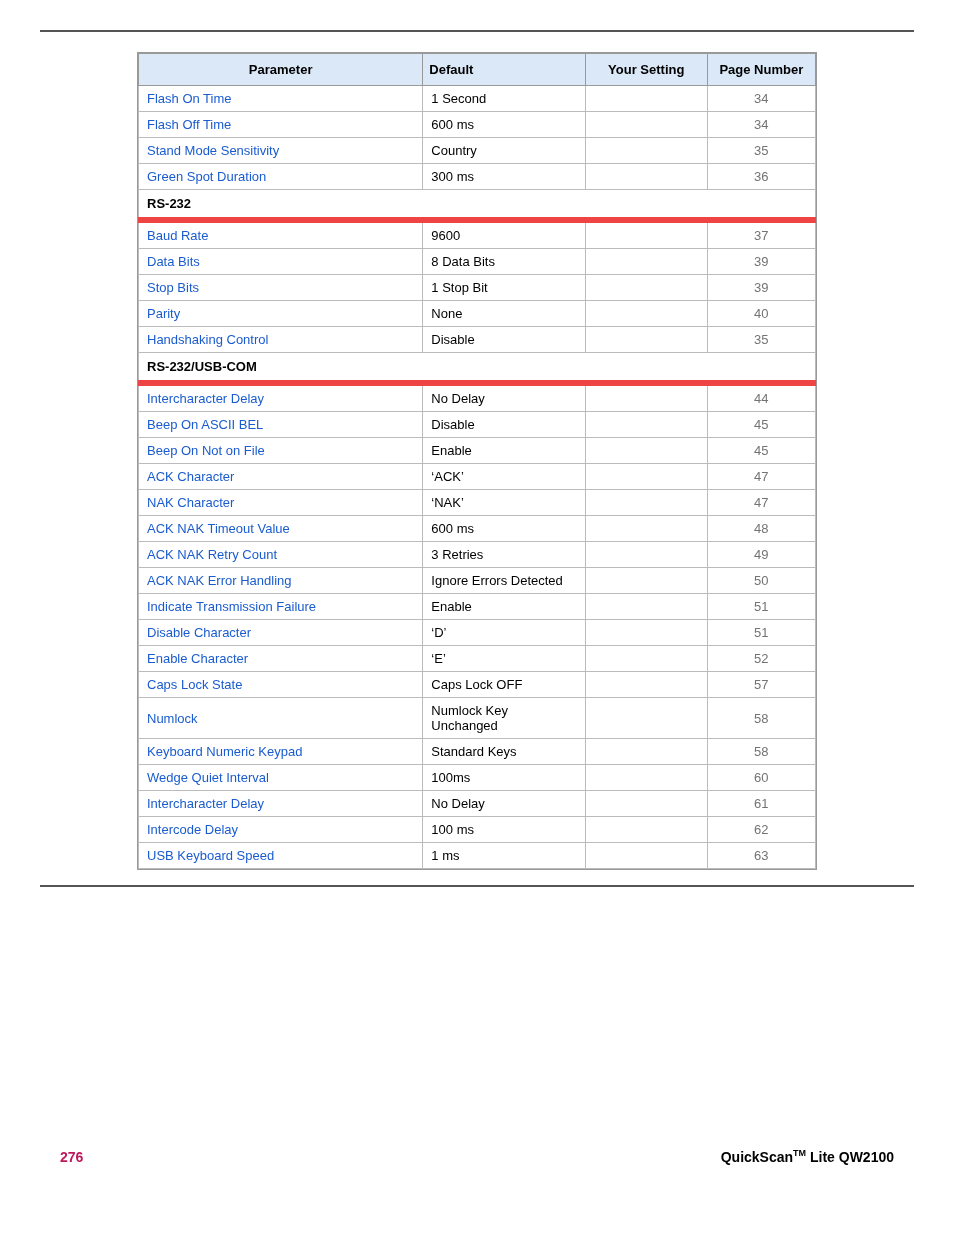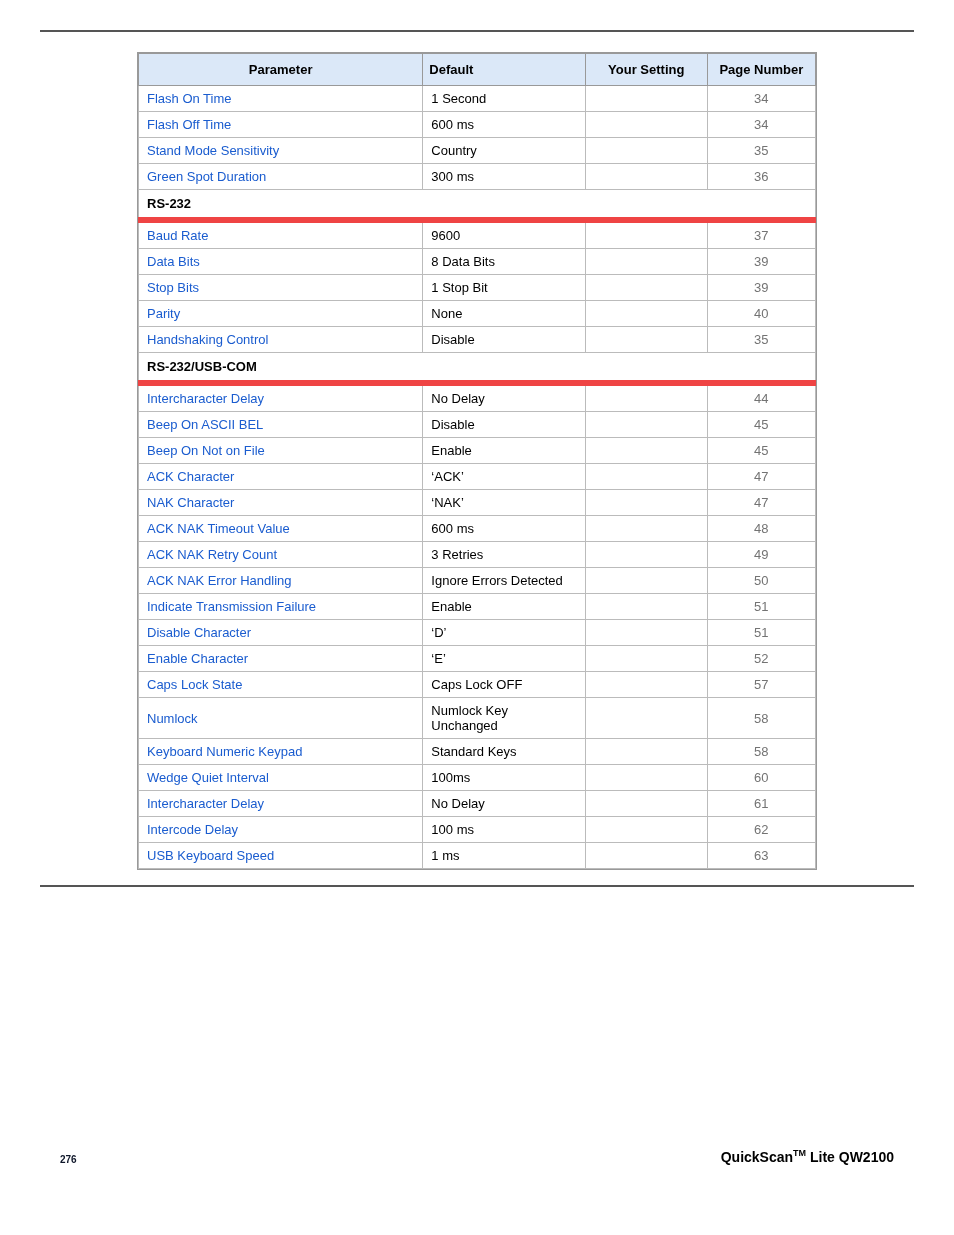--- a/index.html
+++ b/index.html
@@ -74,23 +74,23 @@
 
     .footer {
       display: flex;
       justify-content: space-between;
       align-items: flex-end;
       padding: 20px 60px 10px 60px;
       margin-top: auto;
     }
 
     .footer-left {
-      font-size: 10px;
+      font-size: 14px;
       font-weight: bold;
-      color: #0f172a;
+      color: #be185d;
     }
 
     .footer-right {
       font-size: 14px;
       font-weight: bold;
       color: #000;
     }
 
     .footer-right sup {
       font-size: 9px;

